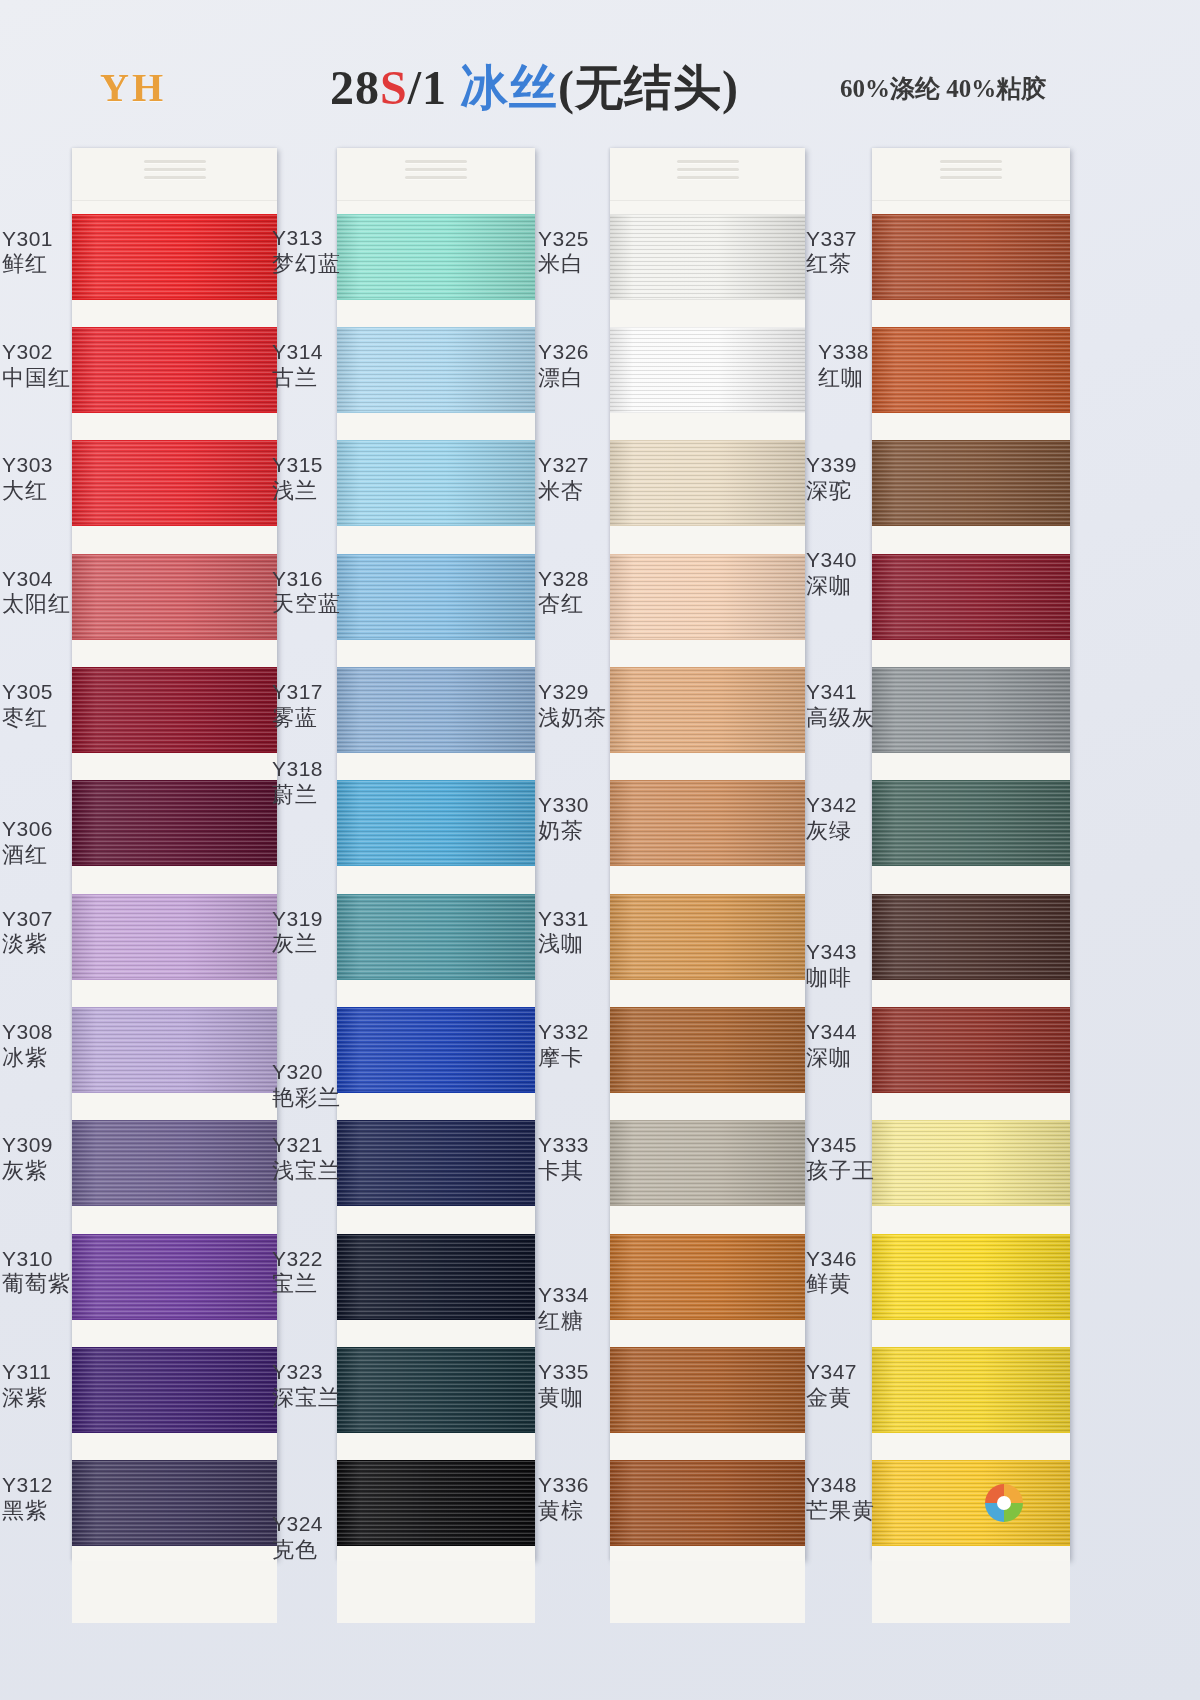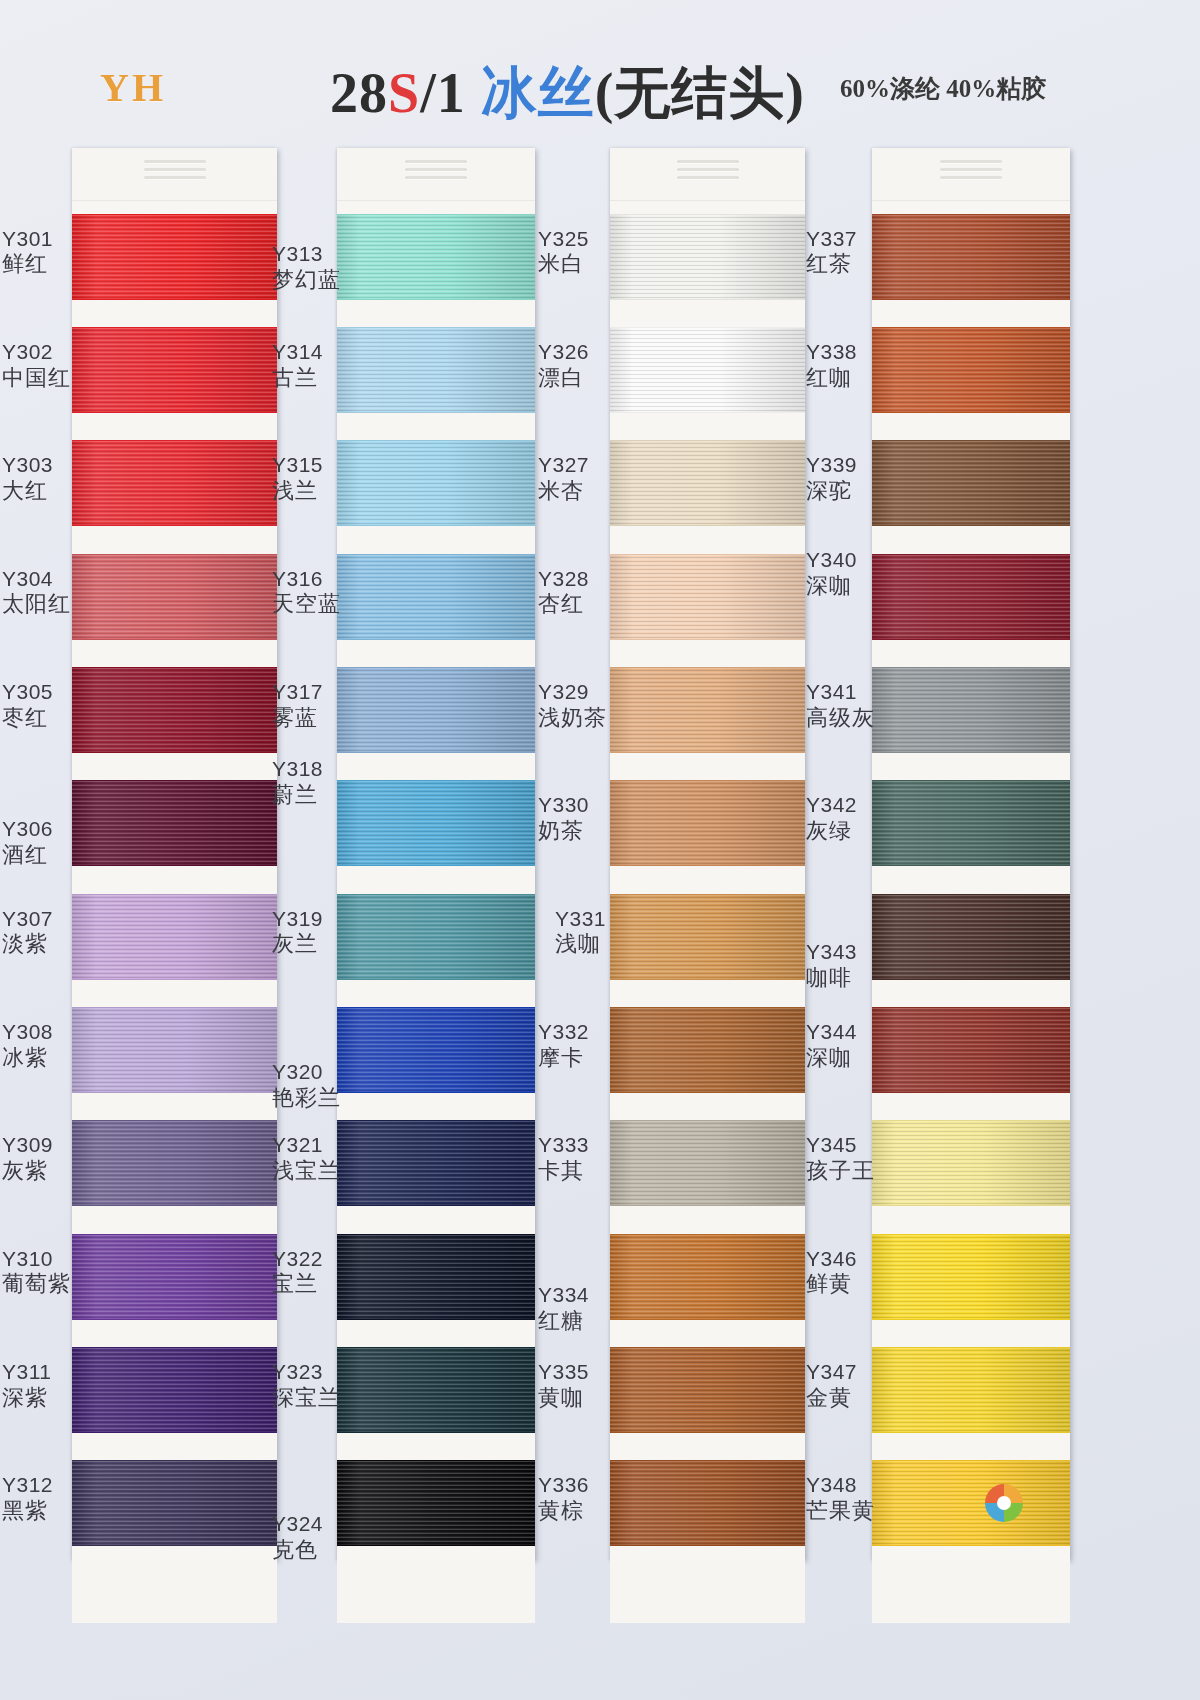--- a/index.html
+++ b/index.html
@@ -22,21 +22,21 @@
   #brand{
     position:absolute;left:100px;top:6px;
     font-family:"Liberation Serif","DejaVu Serif",serif;
     font-weight:bold;font-size:40px;letter-spacing:3px;
     color:#e9a03c;
     text-shadow:0 1px 0 rgba(255,255,255,.6);
   }
   #title{
     position:absolute;left:330px;top:-2px;
     font-family:"Liberation Serif","DejaVu Serif",serif;
-    font-weight:bold;font-size:56px;letter-spacing:1px;
+    font-weight:bold;font-size:48px;letter-spacing:1px;
     color:#2e2e2e;white-space:nowrap;
   }
   #title .red{color:#e03a3a;}
   #title .blue{color:#3c7fd6;}
   #compo{
     position:absolute;left:840px;top:14px;
     font-family:"Liberation Serif","DejaVu Serif",serif;
     font-weight:bold;font-size:25px;color:#3a3a3a;white-space:nowrap;
   }
 
@@ -271,21 +271,21 @@
               <div class="thread" style="top: 12.7333px; height: 83.8667px; background: rgb(23, 49, 58);"></div>
             </div>
             <div class="sw" style="position: absolute; left: 0px; right: 0px; top: 1246.67px; height: 113.333px;">
               <div class="thread" style="top: 12.7333px; height: 83.8667px; background: rgb(10, 10, 12);"></div>
             </div>
           </div>
           <div class="card-bottom"></div>
         </div>
       </div>
       <div class="labels" style="left: 272px; top: 148px;">
-        <div class="lab" style="top: 94px; left: 0px;">
+        <div class="lab" style="top: 78px; left: 0px;">
           <div class="code">Y313</div>
           <div class="name">梦幻蓝</div>
         </div>
         <div class="lab" style="top: 192px; left: 0px;">
           <div class="code">Y314</div>
           <div class="name">古兰</div>
         </div>
         <div class="lab" style="top: 305.333px; left: 0px;">
           <div class="code">Y315</div>
           <div class="name">浅兰</div>
@@ -395,21 +395,21 @@
           <div class="name">杏红</div>
         </div>
         <div class="lab" style="top: 532px; left: 0px;">
           <div class="code">Y329</div>
           <div class="name">浅奶茶</div>
         </div>
         <div class="lab" style="top: 645.333px; left: 0px;">
           <div class="code">Y330</div>
           <div class="name">奶茶</div>
         </div>
-        <div class="lab" style="top: 758.667px; left: 0px; padding-left: 17px;">
+        <div class="lab" style="top: 758.667px; left: 0px;">
           <div class="code">Y331</div>
           <div class="name">浅咖</div>
         </div>
         <div class="lab" style="top: 872px; left: 0px;">
           <div class="code">Y332</div>
           <div class="name">摩卡</div>
         </div>
         <div class="lab" style="top: 985.333px; left: 0px;">
           <div class="code">Y333</div>
           <div class="name">卡其</div>
@@ -484,21 +484,21 @@
             </div>
           </div>
           <div class="card-bottom"></div>
         </div>
       </div>
       <div class="labels" style="left: 806px; top: 148px;">
         <div class="lab" style="top: 78.6667px; left: 0px;">
           <div class="code">Y337</div>
           <div class="name">红茶</div>
         </div>
-        <div class="lab" style="top: 192px; left: 0px;">
+        <div class="lab" style="top: 192px; left: 12px;">
           <div class="code">Y338</div>
           <div class="name">红咖</div>
         </div>
         <div class="lab" style="top: 305.333px; left: 0px;">
           <div class="code">Y339</div>
           <div class="name">深驼</div>
         </div>
         <div class="lab" style="top: 400px; left: 0px;">
           <div class="code">Y340</div>
           <div class="name">深咖</div>

